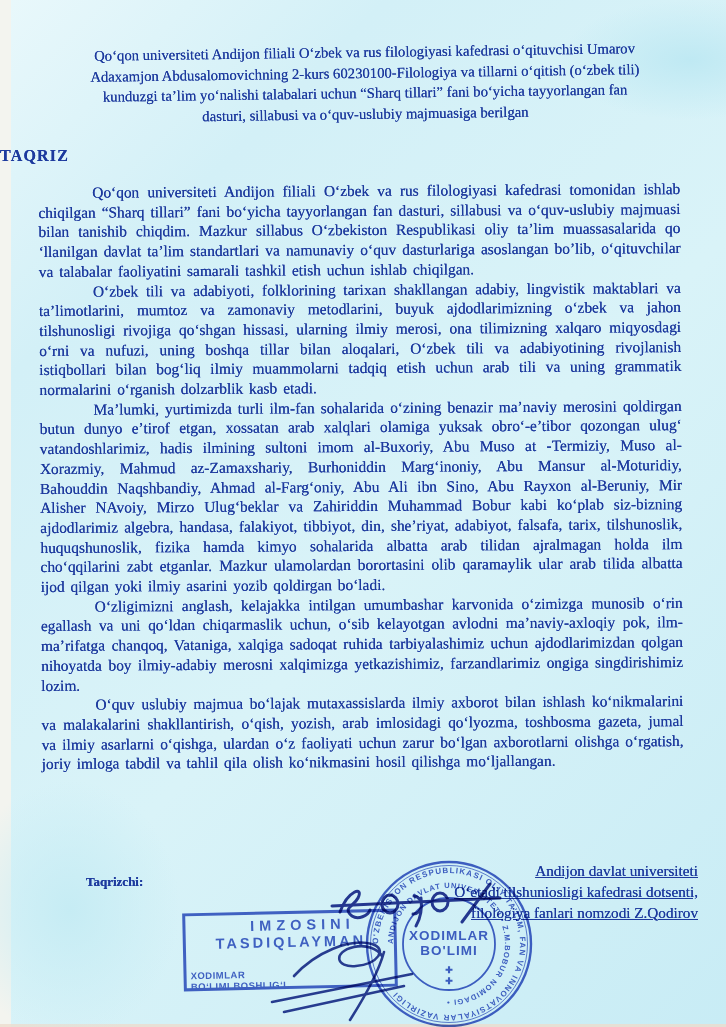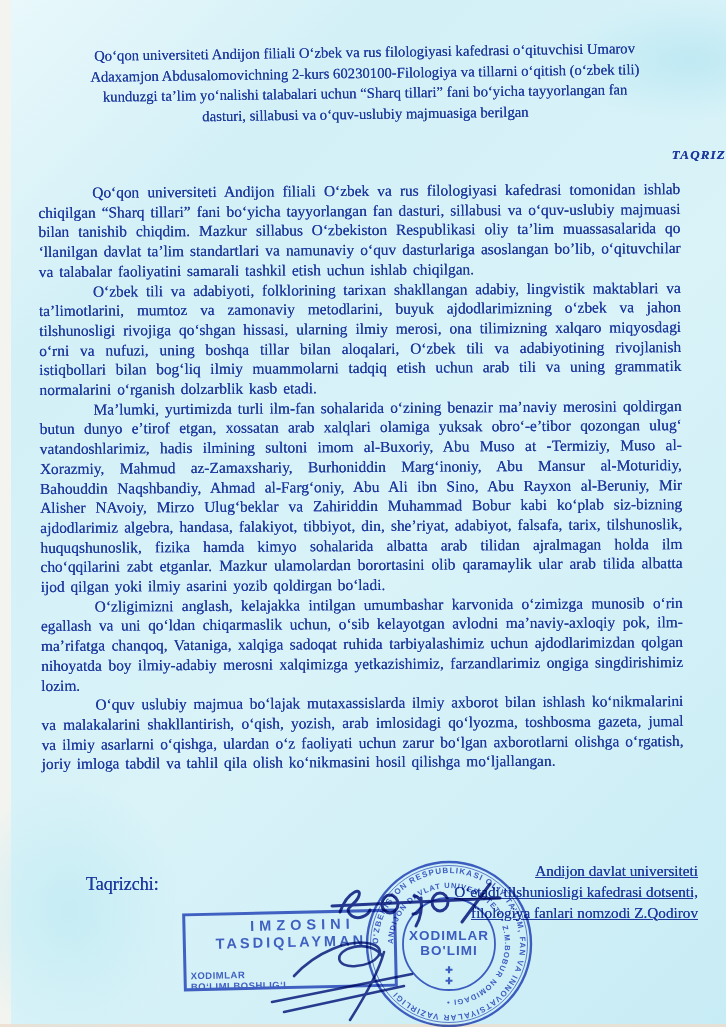--- a/index.html
+++ b/index.html
@@ -11,34 +11,33 @@
   .scan-edge-left{position:absolute;left:0;top:0;width:11px;height:1027px;background:#f3f4ef;}
   .scan-edge-bottom{position:absolute;left:0;bottom:0;width:726px;height:3px;background:#ecdccd;opacity:.8;}
   .scan-blotch{position:absolute;border-radius:50%;pointer-events:none;}
   .content{position:absolute;left:0;top:0;width:726px;height:1027px;color:#1d3a9e;}
   .header-block{
     position:absolute;left:80px;right:76px;top:42px;text-align:center;
     font-size:14.7px;line-height:20.6px;transform:rotate(-0.8deg);
     text-shadow:0 0 .5px currentColor;
   }
   .doc-title{
-    position:absolute;left:0;top:147px;width:100%;text-align:right;
-    font-weight:bold;font-size:13px;letter-spacing:1.2px;
+    position:absolute;left:0;top:147px;width:100%;text-align:left;
+    font-weight:bold;font-size:16px;letter-spacing:1.2px;
     text-shadow:0 0 .4px currentColor;
-    font-style:italic;
   }
   .body-text{
     position:absolute;left:40px;right:44px;top:181px;
     font-size:15.4px;line-height:19.7px;text-align:justify;word-spacing:2px;
     transform:rotate(-0.35deg);
     text-shadow:0 0 .45px currentColor;
   }
   .body-text p{margin:0;text-indent:54px;}
   .reviewer-label{
-    position:absolute;left:86px;top:874px;font-weight:normal;font-size:18px;
+    position:absolute;left:86px;top:874px;font-weight:bold;font-size:13px;
     text-shadow:0 0 .4px currentColor;
   }
   .signatory-block{
     position:absolute;right:28px;top:861px;width:330px;text-align:right;
     font-size:15.2px;line-height:20.8px;text-shadow:0 0 .5px currentColor;z-index:1;text-decoration:underline;
   }
   
   .rect-stamp{
     position:absolute;left:183px;top:911px;width:208px;height:72px;
     border:3px solid #3c59c3;transform:rotate(-1.3deg);

